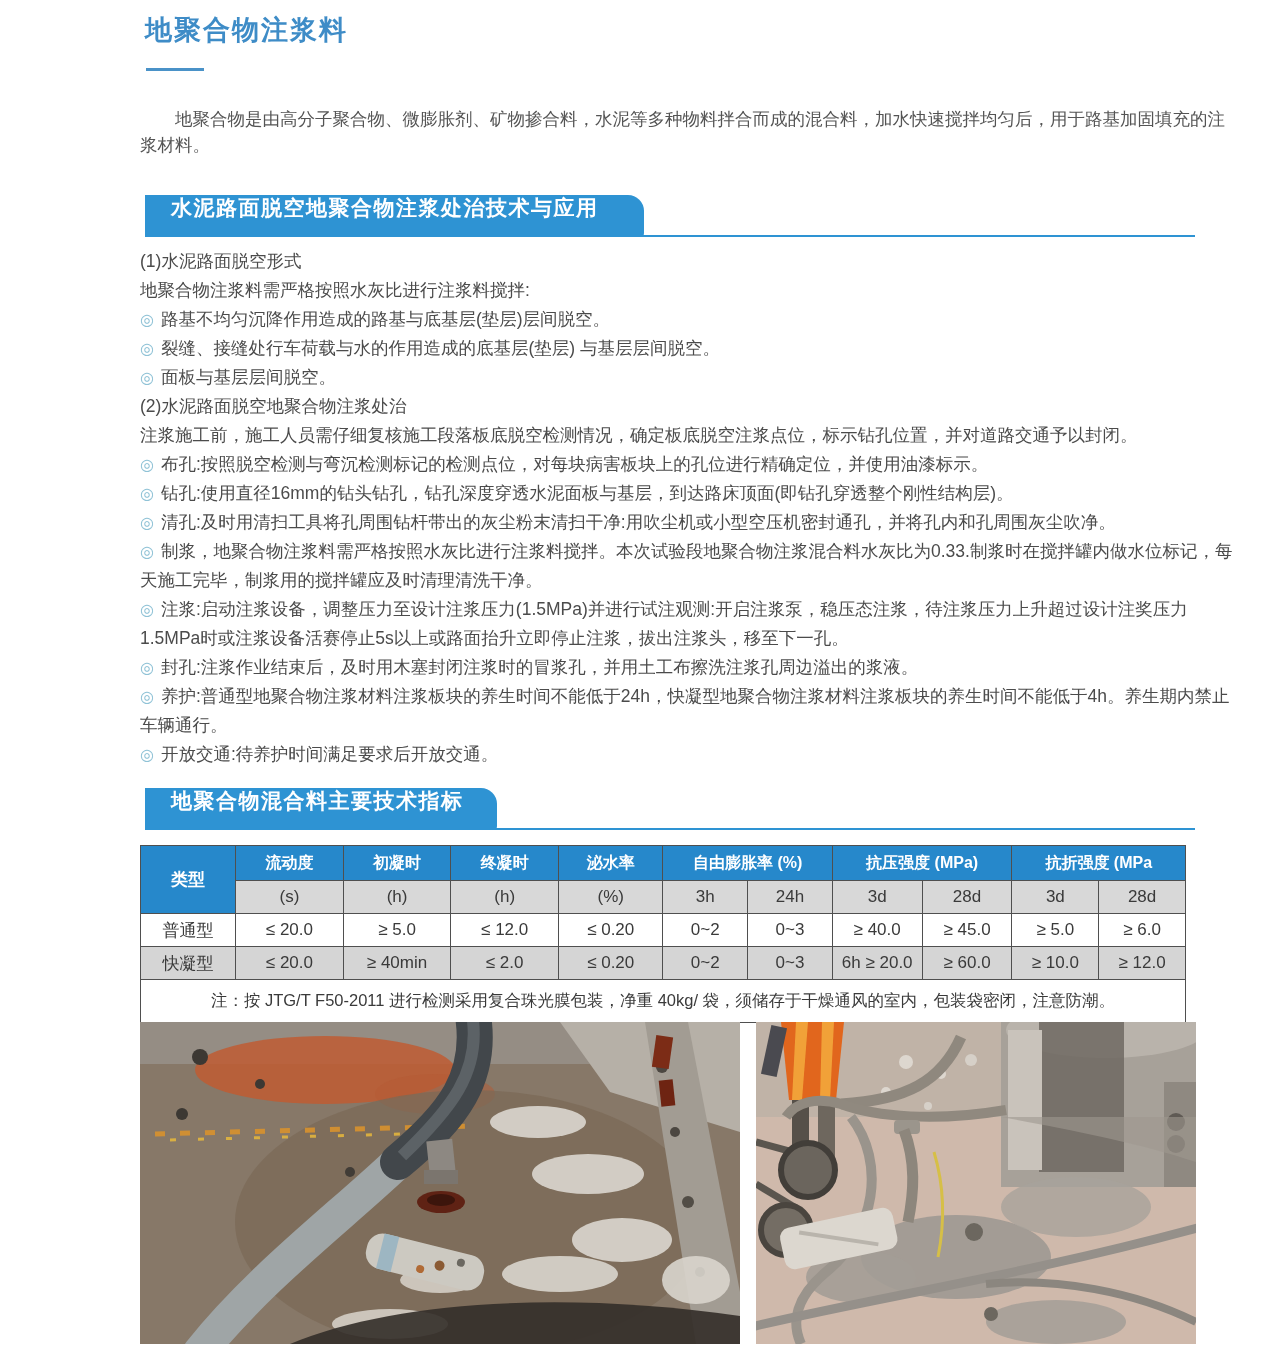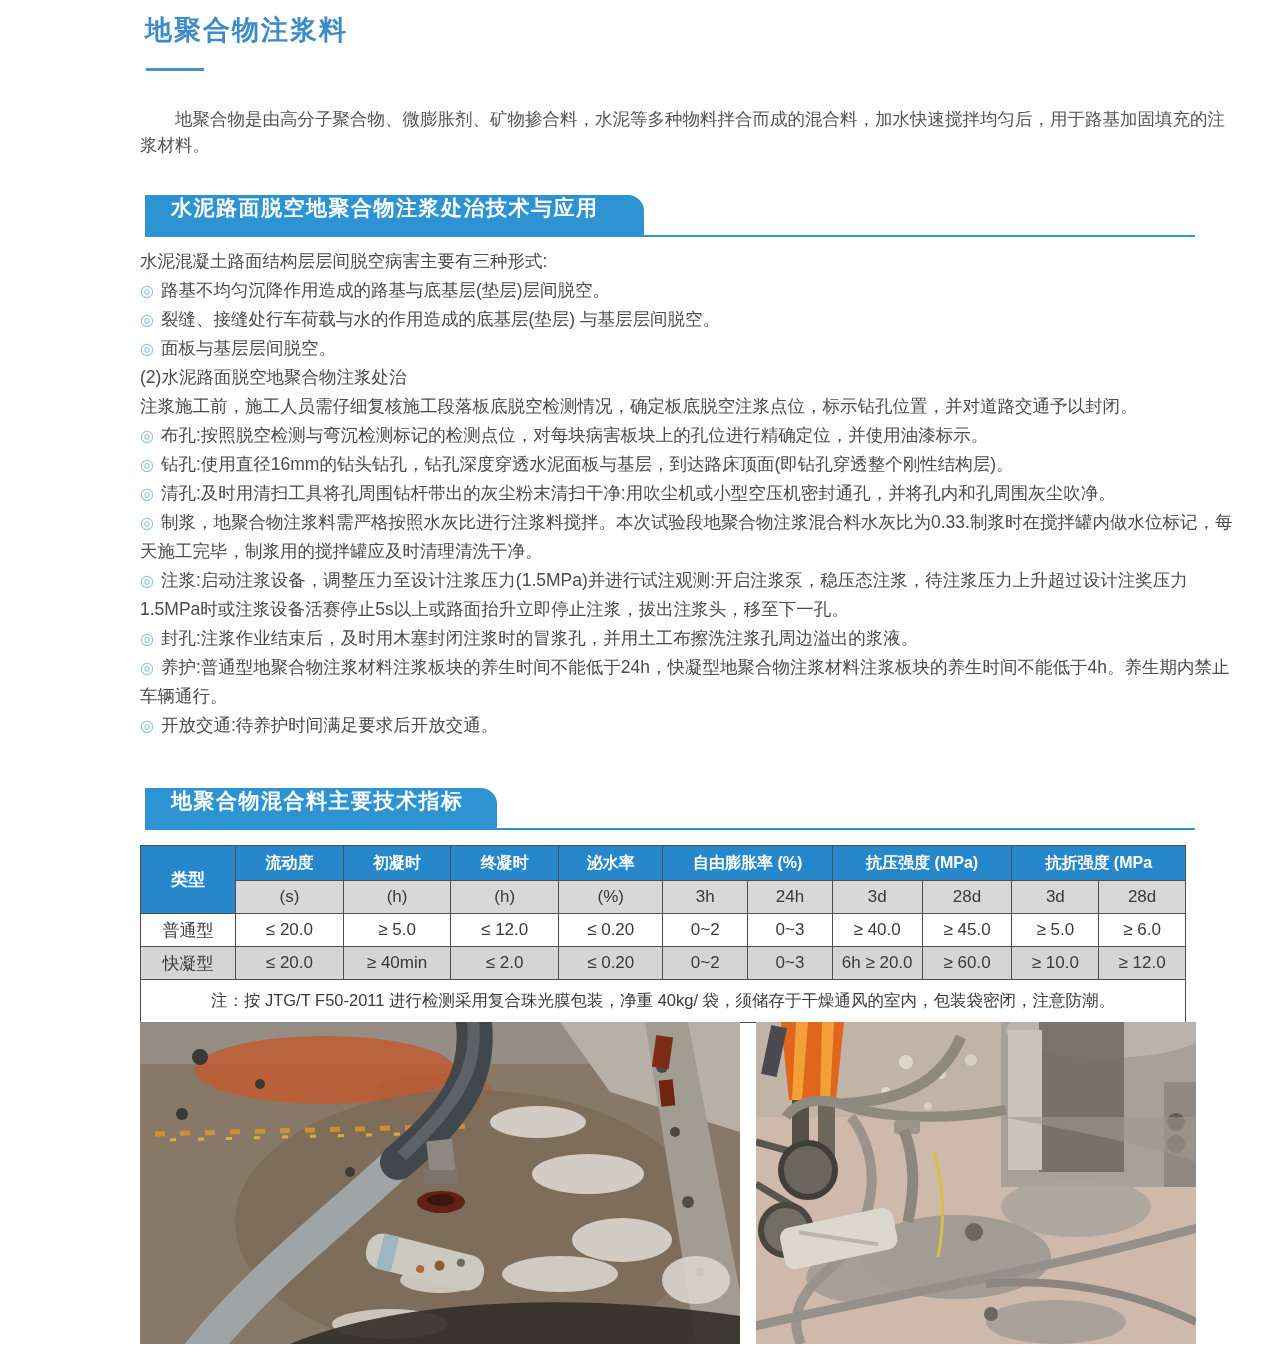--- a/index.html
+++ b/index.html
@@ -69,21 +69,22 @@
   <div class="title-underline"></div>
 
   <p class="intro">地聚合物是由高分子聚合物、微膨胀剂、矿物掺合料，水泥等多种物料拌合而成的混合料，加水快速搅拌均匀后，用于路基加固填充的注浆材料。</p>
 
   <div class="banner banner-1">
     <span>水泥路面脱空地聚合物注浆处治技术与应用</span>
   </div>
   <div class="banner-rule rule-1"></div>
 
   <div class="content">
-    <p><span>水泥混凝土路面结构层层间脱空病害主要有三种形式:</span></p>
+    <p><span>(1)水泥路面脱空形式</span></p>
+    <p><span>地聚合物注浆料需严格按照水灰比进行注浆料搅拌:</span></p>
     <p><span class="bullet">◎</span><span>路基不均匀沉降作用造成的路基与底基层(垫层)层间脱空。</span></p>
     <p><span class="bullet">◎</span><span>裂缝、接缝处行车荷载与水的作用造成的底基层(垫层) 与基层层间脱空。</span></p>
     <p><span class="bullet">◎</span><span>面板与基层层间脱空。</span></p>
     <p><span>(2)水泥路面脱空地聚合物注浆处治</span></p>
     <p><span>注浆施工前，施工人员需仔细复核施工段落板底脱空检测情况，确定板底脱空注浆点位，标示钻孔位置，并对道路交通予以封闭。</span></p>
     <p><span class="bullet">◎</span><span>布孔:按照脱空检测与弯沉检测标记的检测点位，对每块病害板块上的孔位进行精确定位，并使用油漆标示。</span></p>
     <p><span class="bullet">◎</span><span>钻孔:使用直径16mm的钻头钻孔，钻孔深度穿透水泥面板与基层，到达路床顶面(即钻孔穿透整个刚性结构层)。</span></p>
     <p><span class="bullet">◎</span><span>清孔:及时用清扫工具将孔周围钻杆带出的灰尘粉末清扫干净:用吹尘机或小型空压机密封通孔，并将孔内和孔周围灰尘吹净。</span></p>
     <p><span class="bullet">◎</span><span>制浆，地聚合物注浆料需严格按照水灰比进行注浆料搅拌。本次试验段地聚合物注浆混合料水灰比为0.33.制浆时在搅拌罐内做水位标记，每天施工完毕，制浆用的搅拌罐应及时清理清洗干净。</span></p>
     <p><span class="bullet">◎</span><span>注浆:启动注浆设备，调整压力至设计注浆压力(1.5MPa)并进行试注观测:开启注浆泵，稳压态注浆，待注浆压力上升超过设计注奖压力1.5MPa时或注浆设备活赛停止5s以上或路面抬升立即停止注浆，拔出注浆头，移至下一孔。</span></p>

